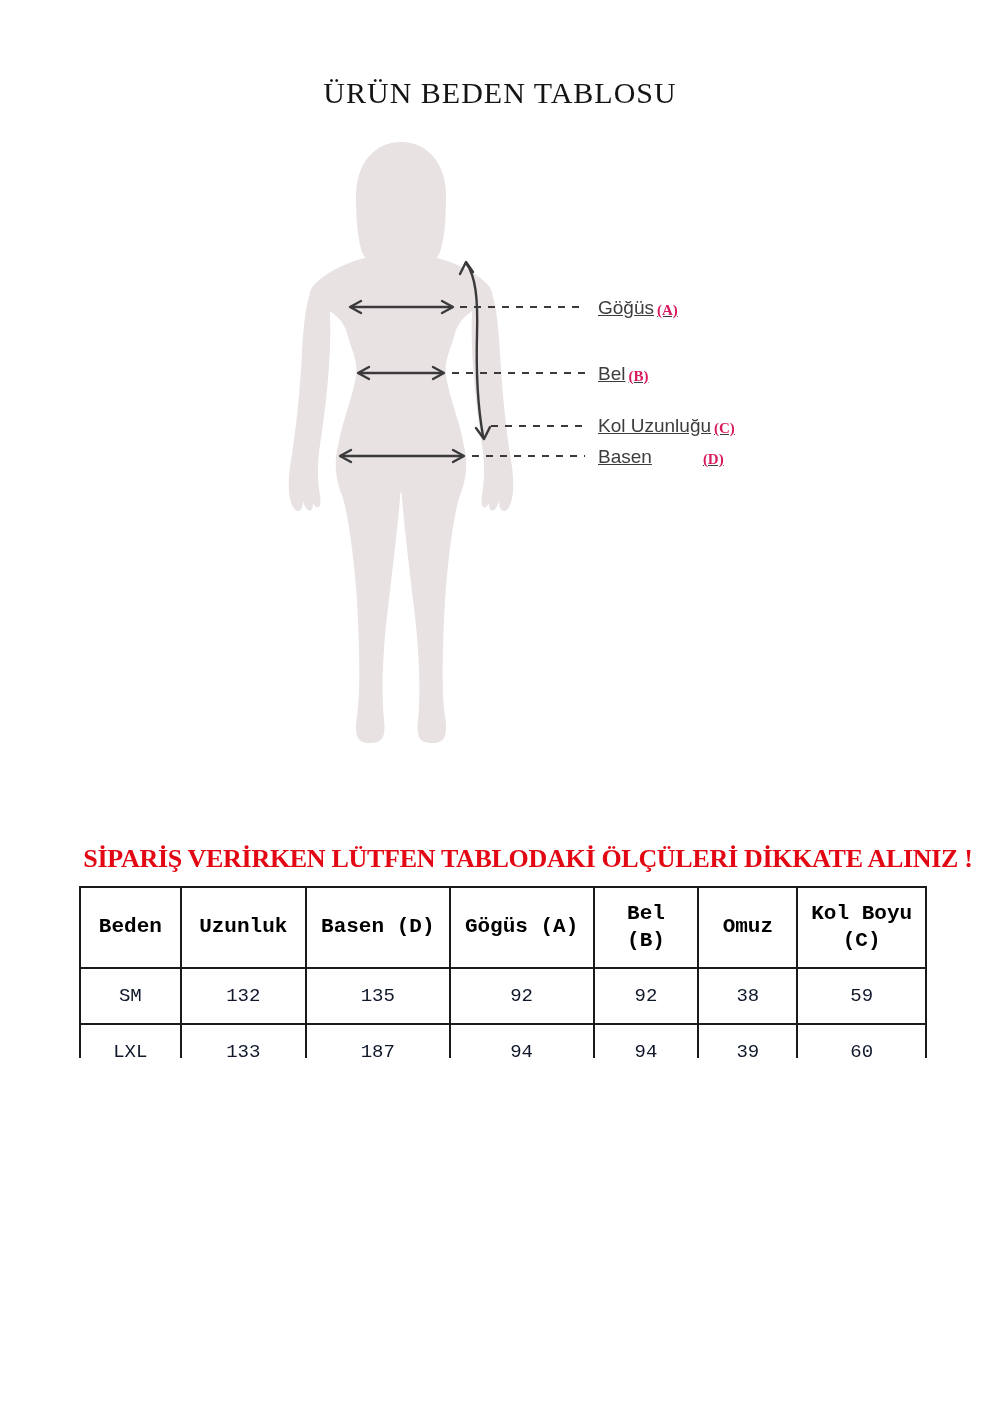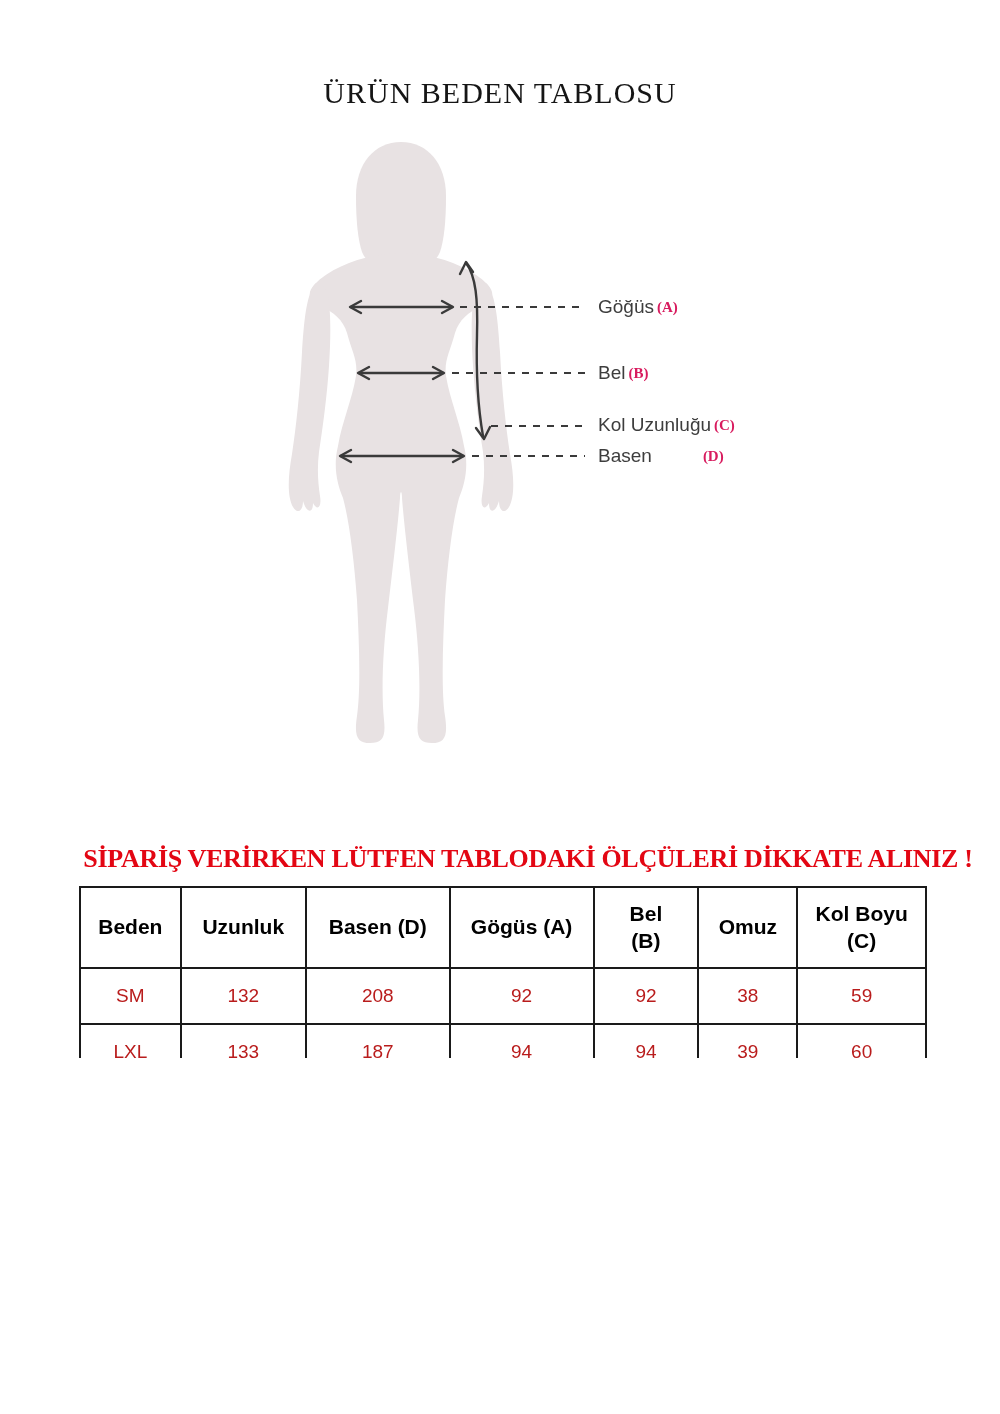--- a/index.html
+++ b/index.html
@@ -5,44 +5,44 @@
   html,body{margin:0;padding:0;background:#fff;}
   #page{position:relative;width:1000px;height:1058px;background:#ffffff;overflow:hidden;
         font-family:"Liberation Sans",sans-serif;border-radius:16px;}
 
   .page-title{position:absolute;top:76px;left:0;width:1000px;text-align:center;
               font-family:"Liberation Serif",serif;font-size:30px;font-weight:400;
               letter-spacing:1px;color:#151515;}
 
   #figure-svg{position:absolute;left:268px;top:128px;}
 
-  .diagram-label{position:absolute;left:598px;height:24px;display:flex;align-items:center;
-                 font-size:19px;color:#3d3d3d;white-space:nowrap;}
+  .diagram-label{position:absolute;left:598px;height:24px;display:flex;align-items:flex-end;
+                 font-size:19px;color:#3d3d3d;white-space:nowrap;text-decoration:underline;}
   .diagram-label .code{font-family:"Liberation Serif",serif;font-weight:700;font-size:15px;
                        color:#d81b5e;margin-left:3px;}
   #label-gogus{top:295px;}
   #label-bel{top:361px;}
   #label-kol{top:413px;}
   #label-basen{top:444px;gap:48px;}
 
   .notice-heading{position:absolute;top:783px;left:0;width:1000px;text-align:center;
                   font-family:"Liberation Serif",serif;font-weight:700;font-size:38px;
                   color:#e30613;}
   .notice-warning{position:absolute;top:844px;left:0;width:1000px;text-align:center;
                   font-family:"Liberation Serif",serif;font-weight:700;font-size:26px;
                   letter-spacing:-0.3px;color:#e30613;padding-left:28px;}
 
   .size-table-wrap{position:absolute;left:79px;top:886px;width:848px;}
   table.size-table{width:100%;border-collapse:collapse;table-layout:fixed;
-                   font-family:Liberation Sans, sans-serif;}
+                   font-family:Liberation Mono, monospace;}
   table.size-table th,table.size-table td{border:2px solid #1a1a1a;text-align:center;
                    vertical-align:middle;padding:0 4px;}
   table.size-table th{height:79px;font-size:21px;font-weight:700;color:#000;
                       white-space:pre-line;line-height:1.25;}
-  table.size-table td{height:54px;font-size:19px;font-weight:400;color:#b91c1c;}
+  table.size-table td{height:54px;font-size:19px;font-weight:400;color:#0f172a;}
 </style>
 </head>
 <body>
 
 <div id="page">
 
   <div class="page-title">ÜRÜN BEDEN TABLOSU</div>
 
   <svg id="figure-svg" width="330" height="632" viewBox="268 128 330 632">
 
@@ -150,21 +150,21 @@
 (B)</th>
             <th>Omuz</th>
             <th>Kol Boyu
 (C)</th>
           </tr>
       </thead>
       <tbody>
           <tr>
             <td>SM</td>
             <td>132</td>
-            <td>208</td>
+            <td>135</td>
             <td>92</td>
             <td>92</td>
             <td>38</td>
             <td>59</td>
           </tr>
           <tr>
             <td>LXL</td>
             <td>133</td>
             <td>187</td>
             <td>94</td>

